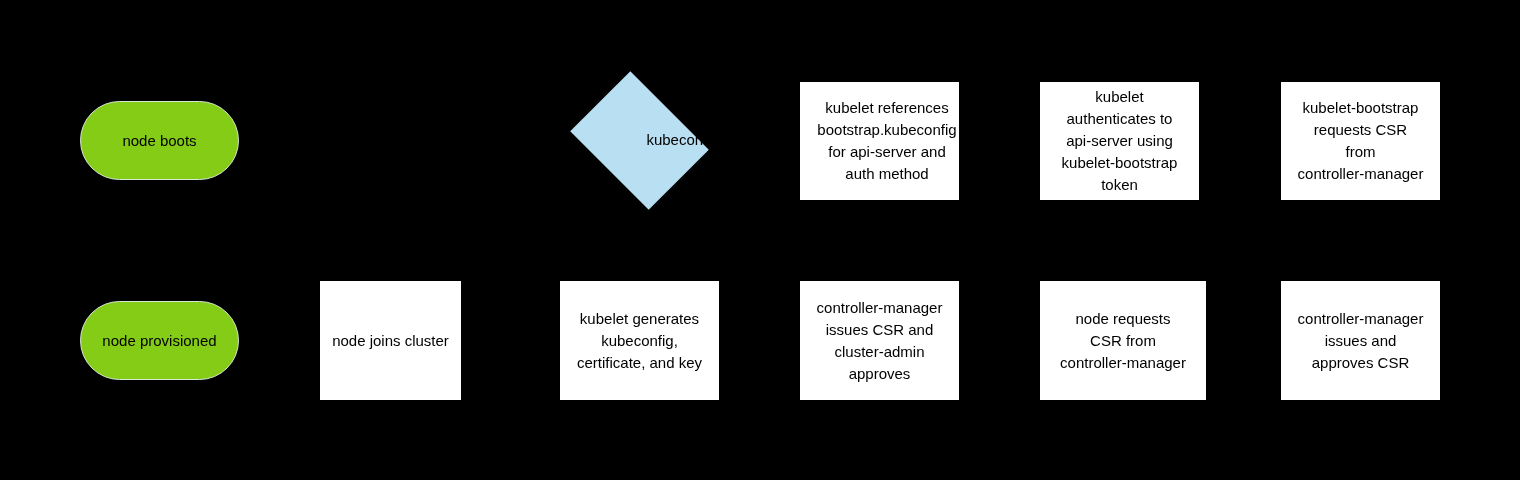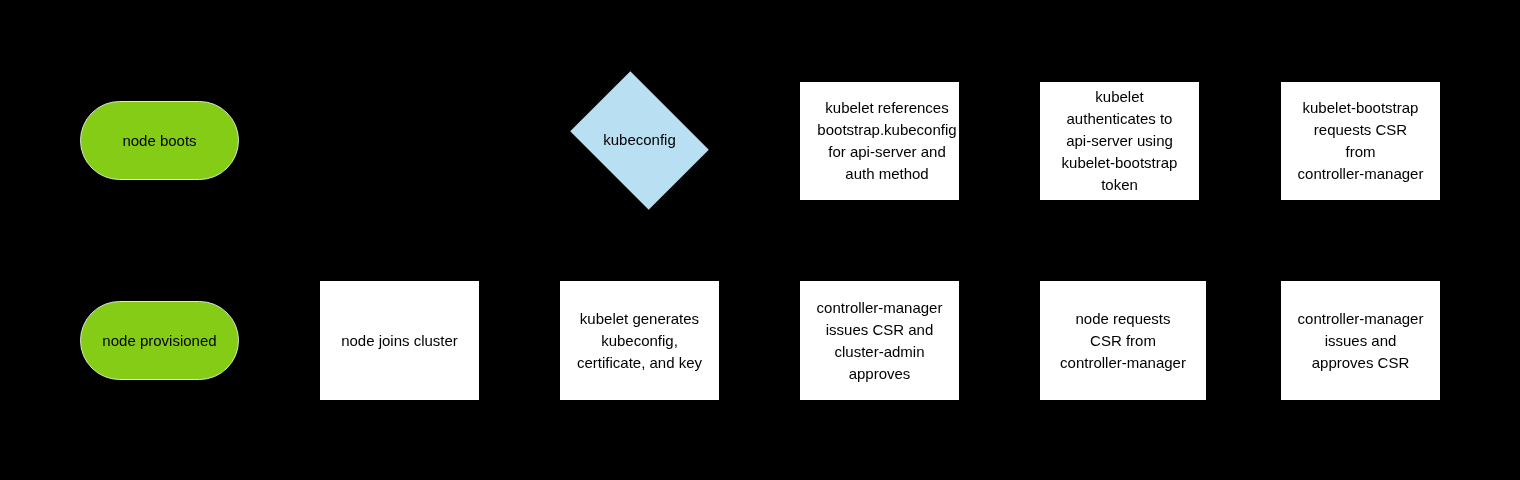--- a/index.html
+++ b/index.html
@@ -52,20 +52,21 @@
   .shape-pill {
     background: #84cc16;
     border: 1px solid #d5e8d4;
     border-radius: 40px;
   }
 
   
   .shape-diamond {
     background: transparent;
     border: none;
+    justify-content: flex-end;
   }
   .shape-diamond .diamond-fill {
     position: absolute;
     left: 50%;
     top: 50%;
     width: 111px;
     height: 85px;
     margin-left: -55.5px;
     margin-top: -42.5px;
     background: #b9dff2;
@@ -117,21 +118,21 @@
     <span class="label">kubelet-bootstrap
 requests CSR
 from
 controller-manager</span>
   </div>
 
   <div class="node shape-pill" style="left:80px; top:301px; width:159px; height:79px;">
     <span class="label">node provisioned</span>
   </div>
 
-  <div class="node shape-rect" style="left:320px; top:281px; width:159px; height:119px;">
+  <div class="node shape-rect" style="left:320px; top:281px; width:141px; height:119px;">
     <span class="label">node joins cluster</span>
   </div>
 
   <div class="node shape-rect" style="left:560px; top:281px; width:159px; height:119px;">
     <span class="label">kubelet generates
 kubeconfig,
 certificate, and key</span>
   </div>
 
   <div class="node shape-rect" style="left:800px; top:281px; width:159px; height:119px;">

